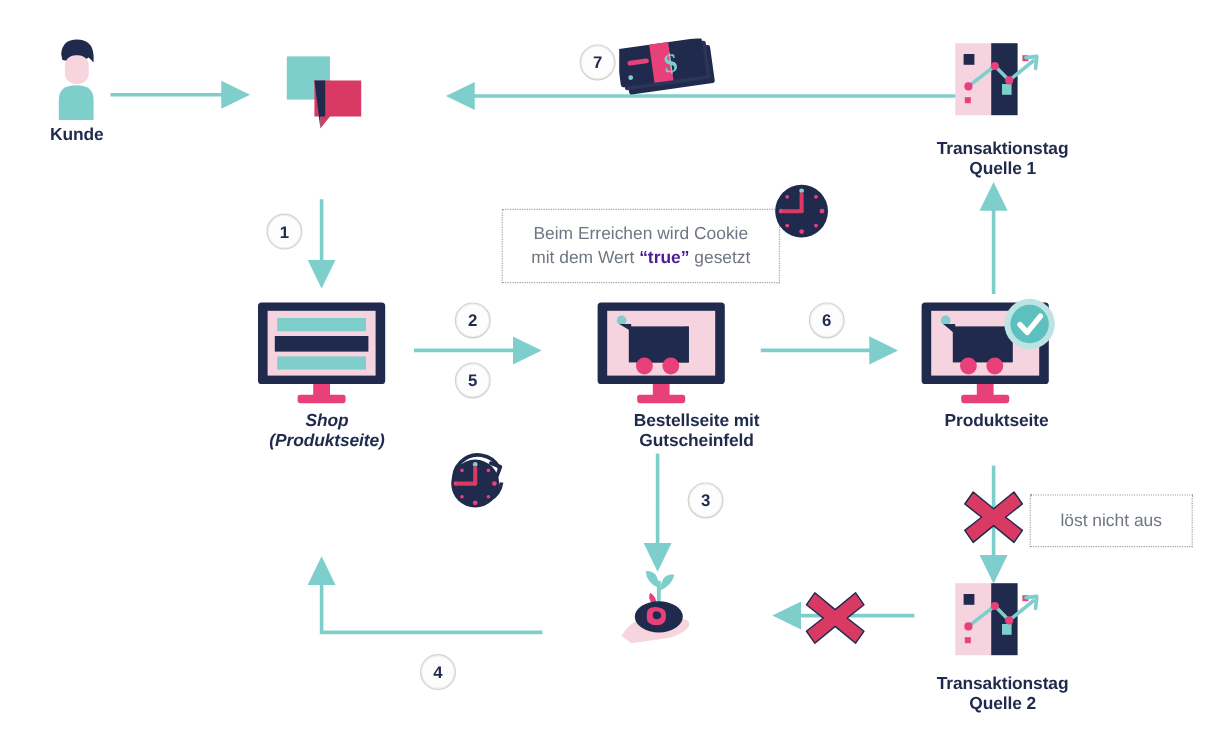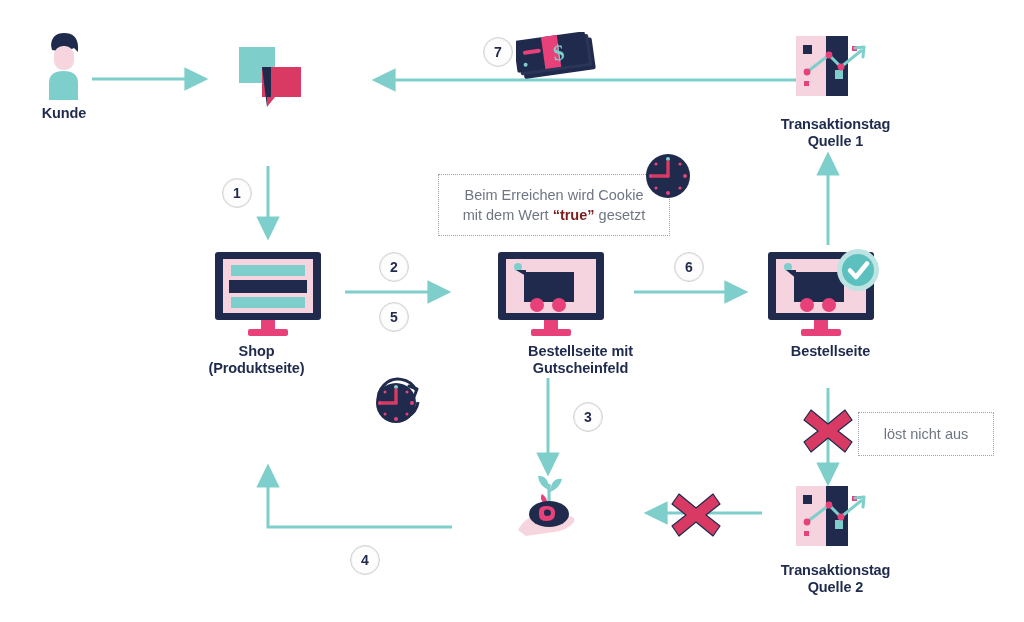--- a/index.html
+++ b/index.html
@@ -52,21 +52,21 @@
     box-sizing: border-box;
     color: #6f7683;
     font-size: 14.5px;
     line-height: 20px;
     text-align: center;
     display: flex;
     align-items: center;
     justify-content: center;
     background: transparent;
   }
-  .note b { color: #7f1d1d; font-weight: bold; margin-top: 25px; }
+  .note b { color: #4c1d95; font-weight: bold; margin-top: 25px; }
   
   .conn { position: absolute; }
   svg.conn { overflow: visible; }
   .xmark { position: absolute; }
 </style>
 </head>
 <body>
 
 <div id="stage">
 
@@ -124,21 +124,21 @@
     <svg width="110" height="88" viewBox="0 0 110 88">
       <rect x="2" y="2" width="106" height="68" rx="3" fill="#1f2a4d"></rect>
       <rect x="10" y="9" width="90" height="54" fill="#f5d3df"></rect>
       <rect x="18" y="15" width="74" height="11" fill="#7ecfcb"></rect>
       <rect x="16" y="30" width="78" height="13" fill="#1f2a4d"></rect>
       <rect x="18" y="47" width="74" height="11" fill="#7ecfcb"></rect>
       <rect x="48" y="70" width="14" height="10" fill="#e8417a"></rect>
       <rect x="35" y="79" width="40" height="7" rx="2" fill="#e8417a"></rect>
     </svg>
   </div>
-  <div class="node-label" style="left:184px;top:343px;width:145px;">Shop
+  <div class="node-label" style="left:200px;top:343px;width:145px;font-style:italic;">Shop
 (Produktseite)</div>
 
   <div class="step" style="left:379px;top:252px;">2</div>
   <div class="step" style="left:379px;top:302px;">5</div>
 
   <div class="icon-box" style="left:496px;top:250px;width:110px;height:88px;">
     <svg width="110" height="88" viewBox="0 0 110 88">
       <rect x="2" y="2" width="106" height="68" rx="3" fill="#1f2a4d"></rect>
       <rect x="10" y="9" width="90" height="54" fill="#f5d3df"></rect>
       <circle cx="22" cy="17" r="4" fill="#7ecfcb"></circle>
@@ -166,21 +166,21 @@
       <circle cx="63" cy="57" r="7" fill="#e8417a"></circle>
       <rect x="48" y="72" width="14" height="10" fill="#e8417a"></rect>
       <rect x="35" y="81" width="40" height="7" rx="2" fill="#e8417a"></rect>
       <g>
         <circle cx="92" cy="22" r="21" fill="#bde3e2"></circle>
         <circle cx="92" cy="22" r="16" fill="#5cc0bf"></circle>
         <path d="M84 22.5 L90 29 L101 15.5" stroke="#ffffff" stroke-width="4.5" fill="none" stroke-linecap="round" stroke-linejoin="round"></path>
       </g>
     </svg>
   </div>
-  <div class="node-label" style="left:758px;top:343px;width:145px;">Bestellseite</div>
+  <div class="node-label" style="left:758px;top:343px;width:145px;">Produktseite</div>
 
   <div class="icon-box" style="left:794px;top:32px;width:82px;height:70px;">
     <svg width="82" height="70" viewBox="0 0 82 70">
       <rect x="2" y="4" width="30" height="60" fill="#f5d3df"></rect>
       <rect x="32" y="4" width="22" height="60" fill="#1f2a4d"></rect>
       <rect x="9" y="13" width="9" height="9" fill="#1f2a4d"></rect>
       <rect x="41" y="38" width="8" height="9" fill="#7ecfcb"></rect>
       <rect x="10" y="49" width="5" height="5" fill="#e8417a"></rect>
       <rect x="58" y="14" width="5" height="5" fill="#e8417a"></rect>
       <polyline points="13,40 35,23 47,35 68,18" stroke="#7ecfcb" stroke-width="3" fill="none"></polyline>
@@ -236,21 +236,21 @@
         <rect x="3" y="6" width="72" height="32" rx="2" fill="#2b3558"></rect>
         <rect x="0" y="3" width="72" height="32" rx="2" fill="#1f2a4d"></rect>
         <rect x="28" y="3" width="16" height="32" fill="#e8417a"></rect>
         <rect x="8" y="14" width="18" height="4" rx="2" fill="#e8417a"></rect>
         <circle cx="9" cy="28" r="2" fill="#7ecfcb"></circle>
         <text x="38" y="28" font-family="Liberation Serif, serif" font-size="22" font-weight="bold" fill="#7ecfcb">$</text>
       </g>
     </svg>
   </div>
 
-  <div class="note" style="left:438px;top:174px;width:232px;height:62px;">
+  <div class="note" style="left:418px;top:174px;width:232px;height:62px;">
     <span>
       <span>Beim Erreichen wird Cookie</span><br>
       <span>mit dem Wert </span><b>“true”</b><span> gesetzt</span>
     </span>
   </div>
   <div class="icon-box" style="left:644px;top:152px;width:48px;height:48px;">
     <svg width="48" height="48" viewBox="0 0 48 48">
       <circle cx="24" cy="24" r="22" fill="#1f2a4d"></circle>
       <circle cx="24" cy="7" r="2" fill="#7ecfcb"></circle>
       <circle cx="41" cy="24" r="2" fill="#e8417a"></circle>

